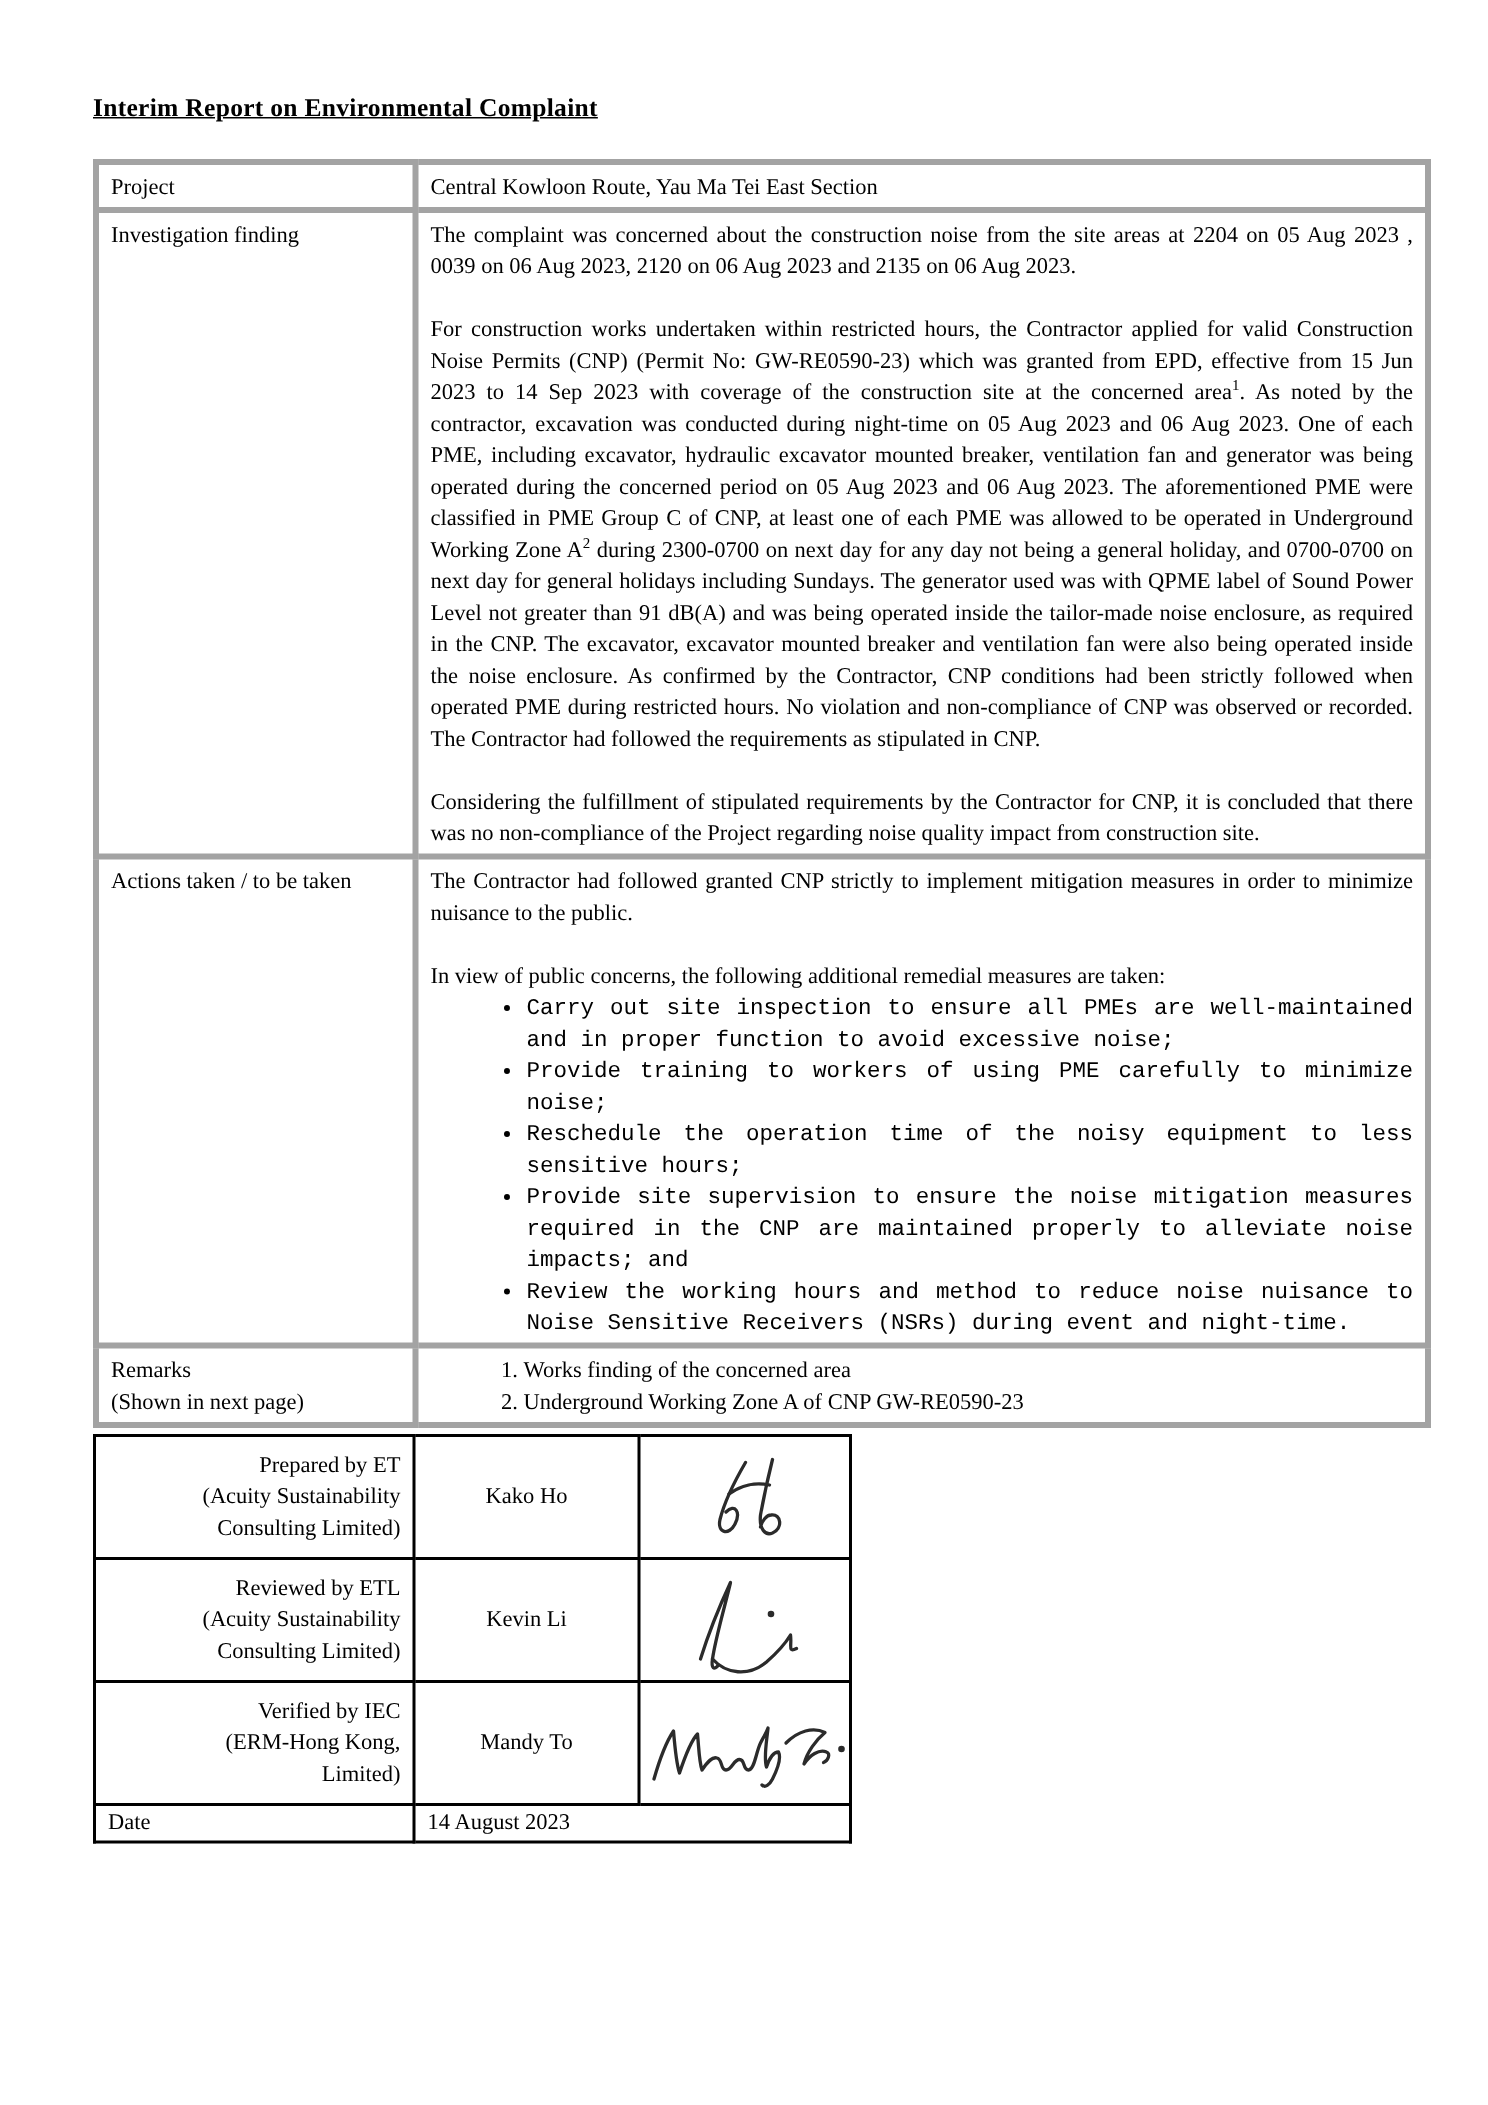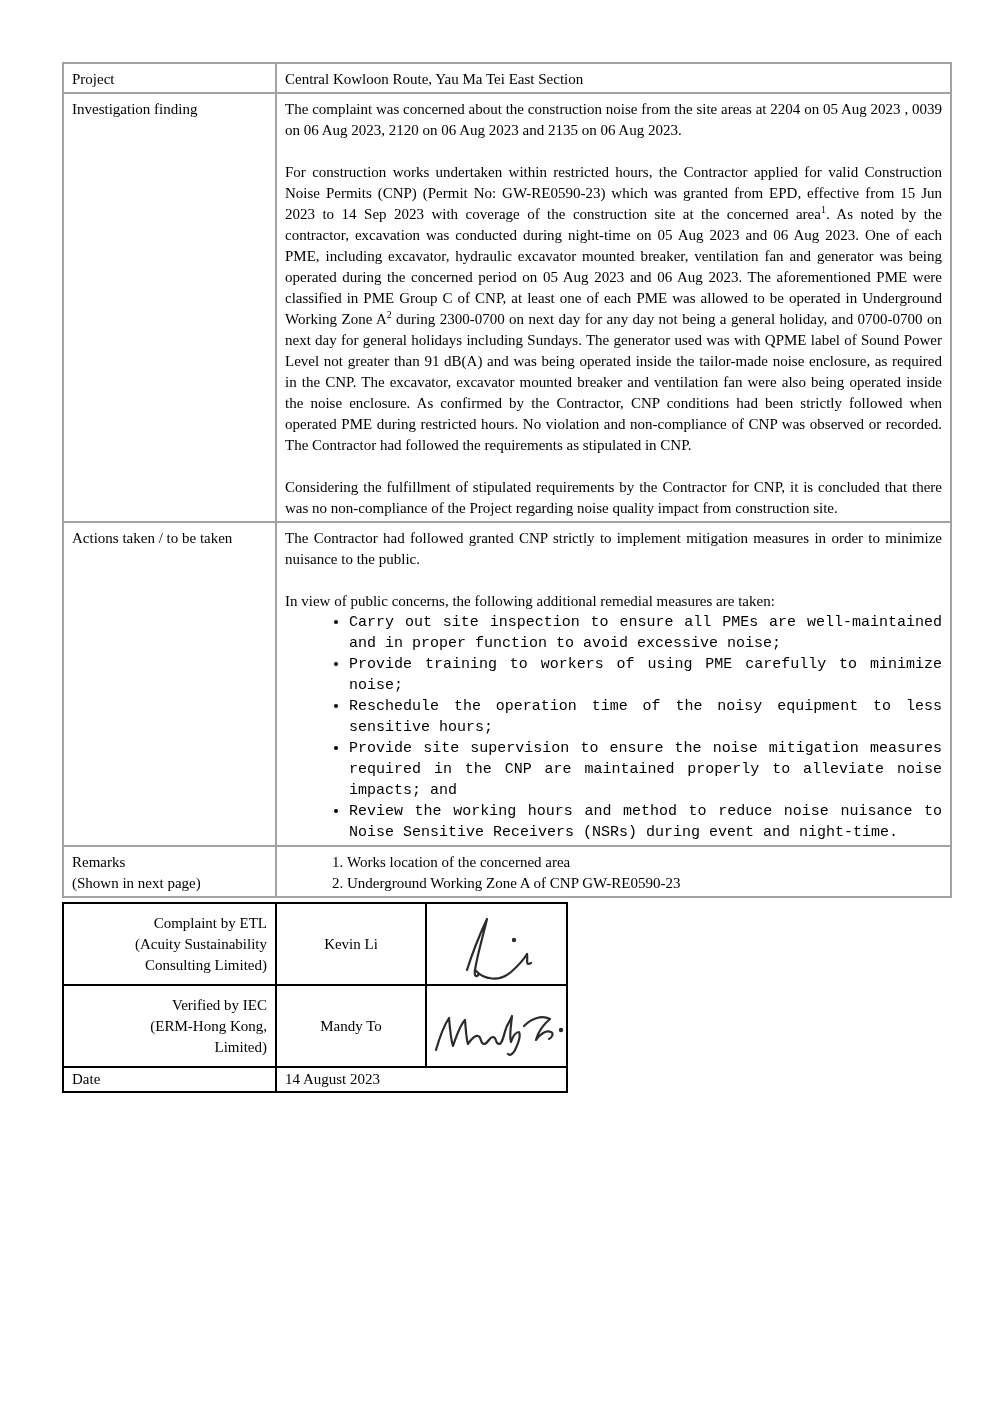--- a/index.html
+++ b/index.html
@@ -13,21 +13,21 @@
   .page { box-sizing: border-box; width: 992px; padding: 62px 42px 0 62px; }
 
   .doc-title {
     font-size: 17px; font-weight: bold; text-decoration: underline;
     letter-spacing: .2px; margin: 0 0 24px 0; line-height: 20px;
   }
 
   table { border-collapse: collapse; table-layout: fixed; }
   .main-table { width: 888px; }
   .main-table td {
-    border: 2px solid #a3a3a3;
+    border: 4px solid #a3a3a3;
     vertical-align: top;
     padding: 5px 8px 2px 8px;
   }
   .main-table col.c1 { width: 213px; }
   .main-table col.c2 { width: 675px; }
   td.lbl { white-space: pre-line; }
 
   .cell p { margin: 0; text-align: justify; }
   .cell p.spaced { margin-top: 21px; }
   .cell sup { font-size: 10px; line-height: 0; vertical-align: super; }
@@ -50,20 +50,21 @@
   td.date-value { text-align: left; vertical-align: middle; }
   .sig svg { display: block; margin: 0 auto; }
   .sig path { fill: none; stroke: #2b2b2b; stroke-width: 2.2; stroke-linecap: round; stroke-linejoin: round; }
   .sig circle { fill: #2b2b2b; }
 </style>
 </head>
 <body>
 
 <div class="page">
 
+  <h1 class="doc-title">Interim Report on Environmental Complaint</h1>
 
   <table class="main-table">
     <colgroup>
         <col class="c1">
         <col class="c2">
       </colgroup>
     <tbody>
       <tr>
         <td class="lbl">Project</td>
         <td>Central Kowloon Route, Yau Ma Tei East Section</td>
@@ -88,37 +89,50 @@
             <li>Provide site supervision to ensure the noise mitigation measures required in the CNP are maintained properly to alleviate noise impacts; and</li>
             <li>Review the working hours and method to reduce noise nuisance to Noise Sensitive Receivers (NSRs) during event and night-time.</li>
           </ul>
         </td>
       </tr>
       <tr>
         <td class="lbl">Remarks
 (Shown in next page)</td>
         <td class="cell">
           <ol class="numbered">
-            <li>Works location of the concerned area</li>
+            <li>Works finding of the concerned area</li>
             <li>Underground Working Zone A of CNP GW-RE0590-23</li>
           </ol>
         </td>
       </tr>
     </tbody>
   </table>
 
   <table class="sign-table">
     <colgroup>
         <col class="sc1">
         <col class="sc2">
         <col class="sc3">
       </colgroup>
     <tbody>
       <tr class="sig-row">
-        <td class="role">Complaint by ETL
+        <td class="role">Prepared by ET
+(Acuity Sustainability
+Consulting Limited)</td>
+        <td class="name">Kako Ho</td>
+        <td class="sig">
+          <svg width="110" height="70" viewBox="0 0 110 70">
+            <path d="M55 12 C48 24 41 38 38 50 C36 59 44 61 48 53 C52 45 48 39 42 45"></path>
+            <path d="M44 33 C52 27 62 25 71 27"></path>
+            <path d="M73 10 C70 22 67 36 65 47 C64 56 68 61 73 59 C80 56 79 46 72 47 C69 47 66 51 65 55"></path>
+          </svg>
+        </td>
+      </tr>
+      <tr class="sig-row">
+        <td class="role">Reviewed by ETL
 (Acuity Sustainability
 Consulting Limited)</td>
         <td class="name">Kevin Li</td>
         <td class="sig">
           <svg width="120" height="72" viewBox="0 0 120 72">
             <path d="M30 62 C35 46 43 26 50 11 C46 28 40 48 38 62 C37 68 39 70 42 66"></path>
             <path d="M38 62 C47 72 62 74 74 64 C82 57 87 51 90 46 C91 53 88 58 94 55"></path>
             <circle cx="77" cy="32" r="2.2"></circle>
           </svg>
         </td>

